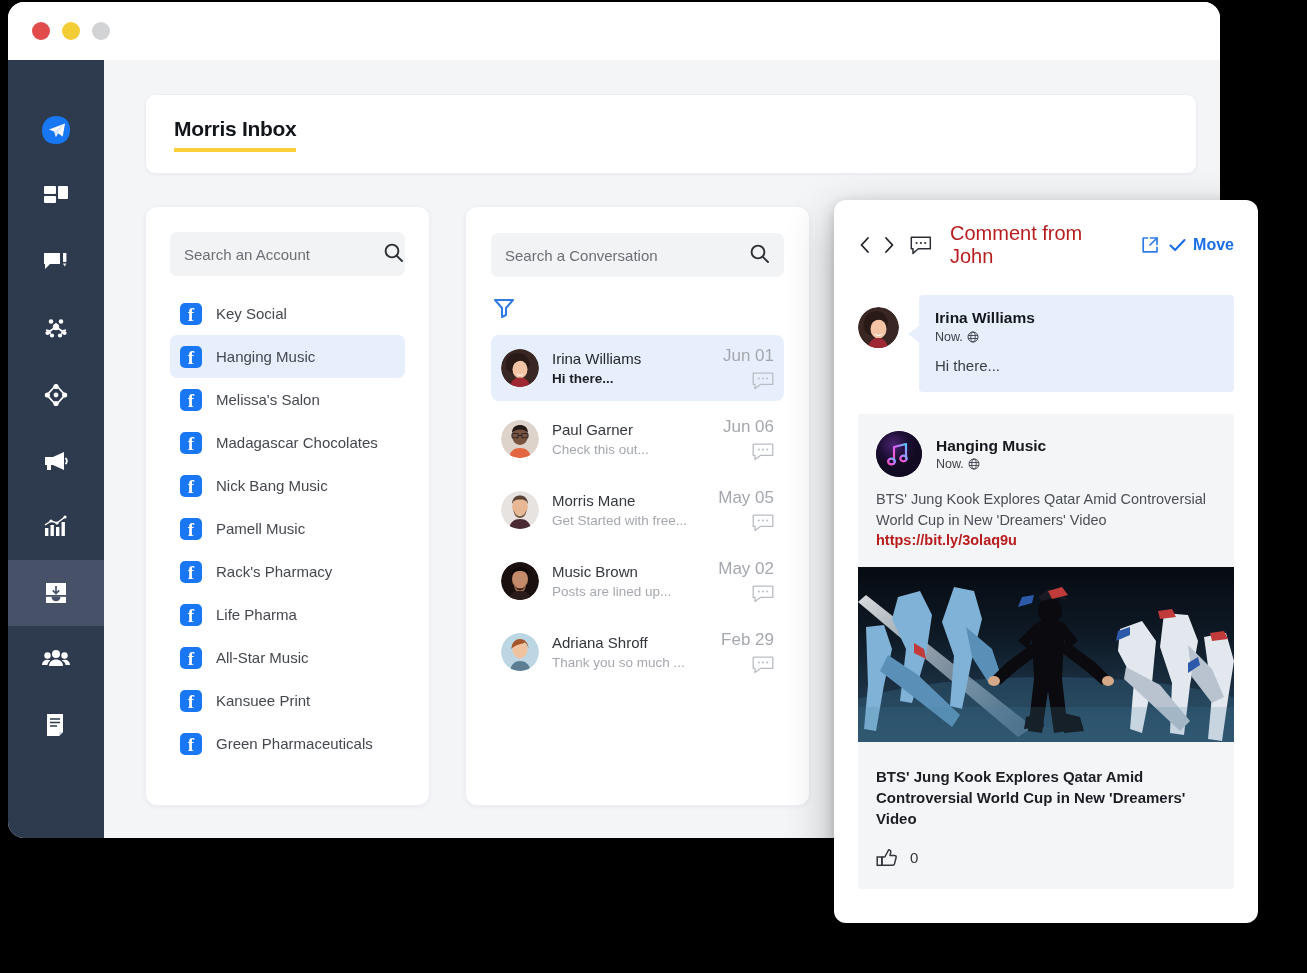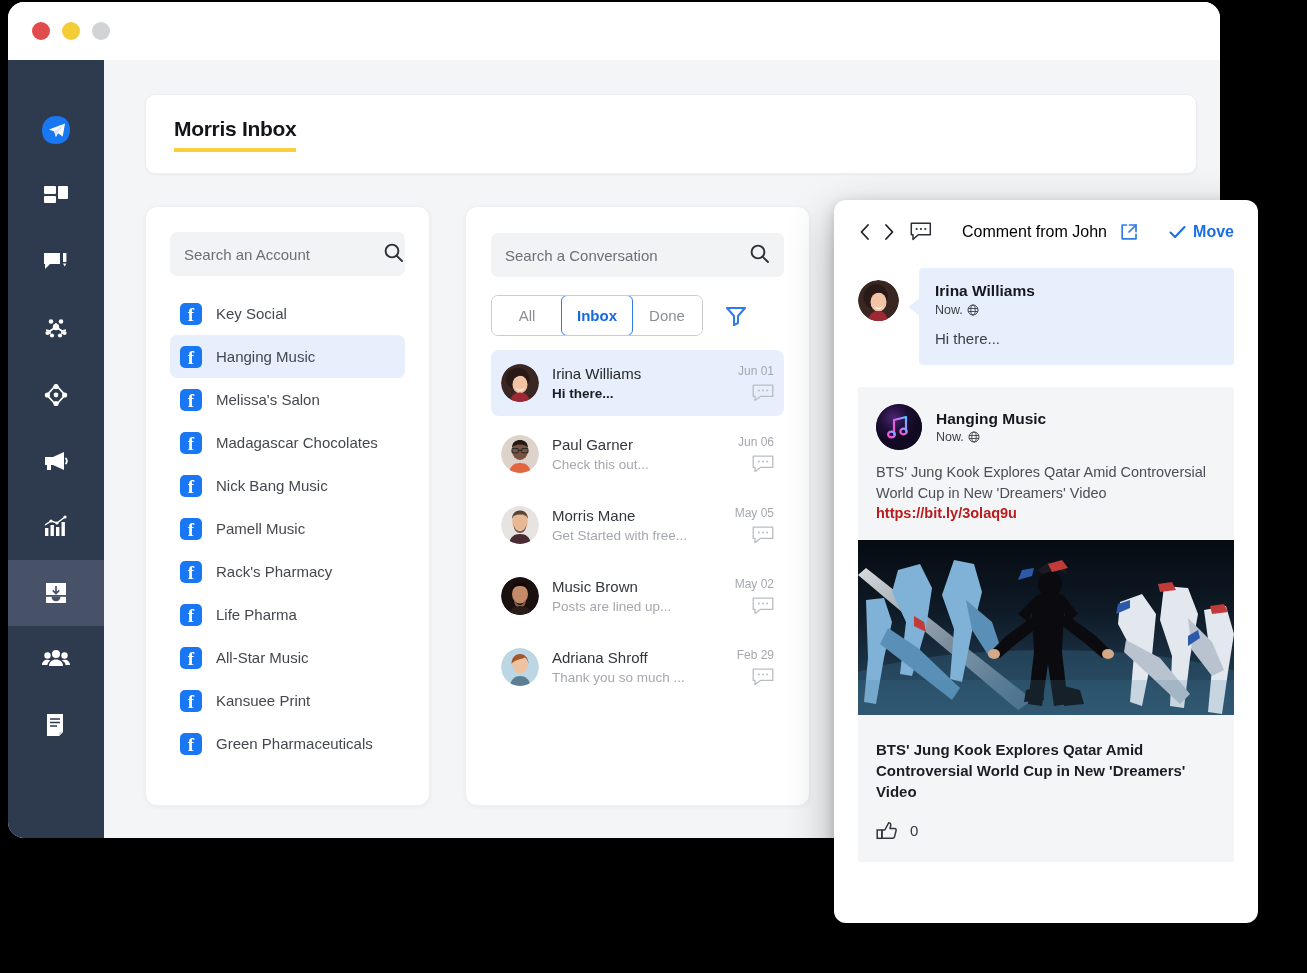--- a/index.html
+++ b/index.html
@@ -135,34 +135,34 @@
     margin-bottom: 5px;
   }
   .convo-row.selected { background: #e8effc; }
   .avatar { width: 38px; height: 38px; border-radius: 50%; flex: 0 0 auto; overflow:hidden; position:relative; }
   .convo-mid { flex: 1; min-width: 0; }
   .convo-name { font-size: 15px; color: #33373d; white-space: nowrap; overflow: hidden; text-overflow: ellipsis; }
   .convo-name.unread { color: #23272c; }
   .convo-snip { font-size: 13.5px; color: #a4a8ae; margin-top: 4px; white-space: nowrap; overflow: hidden; text-overflow: ellipsis; }
   .convo-snip.unread { color: #1b1f24; font-weight: bold; }
   .convo-right { flex: 0 0 auto; text-align: right; align-self: stretch; display:flex; flex-direction:column; justify-content:center; gap:6px; align-items:flex-end; }
-  .convo-date { font-size: 12px; color: #a4a8ae; }
+  .convo-date { font-size: 17px; color: #a4a8ae; }
 
   
   .detail-panel {
     position: absolute; left: 834px; top: 200px;
     width: 424px; height: 723px;
     background: #ffffff; border-radius: 12px;
     box-shadow: 0 18px 48px rgba(0,0,0,0.30), 0 4px 14px rgba(0,0,0,0.18);
     padding: 22px 24px 0 24px;
     overflow: hidden;
   }
   .detail-head { display: flex; align-items: center; gap: 10px; }
   .nav-arrow { cursor: pointer; color: #1d2026; display:flex; }
-  .detail-title { font-size: 16px; color: #000000; margin-left: 20px; }
+  .detail-title { font-size: 20px; color: #b91c1c; margin-left: 8px; }
   .ext-link { cursor: pointer; display:flex; margin-left: 3px; }
   .move-btn {
     margin-left: auto; display: flex; align-items: center; gap: 7px;
     color: #1a6fe8; font-size: 16px; font-weight: bold; cursor: pointer;
   }
 
   .msg-row { display: flex; align-items: flex-start; gap: 0; margin-top: 27px; }
   .msg-avatar { width: 41px; height: 41px; border-radius: 50%; overflow:hidden; flex:0 0 auto; margin-top: 12px; position:relative;}
   .msg-bubble-wrap { position: relative; margin-left: 20px; flex: 1; }
   .msg-tail {
@@ -414,25 +414,20 @@
             <input type="text" placeholder="Search a Conversation" style="">
             <span class="search-ico">
               <svg width="21" height="21" viewBox="0 0 21 21">
                 <circle cx="9" cy="9" r="6.4" fill="none" stroke="#2c3136" stroke-width="1.9"></circle>
                 <path d="M13.8 13.8L19 19" stroke="#2c3136" stroke-width="1.9" stroke-linecap="round"></path>
               </svg>
             </span>
           </div>
 
           <div class="seg-row">
-            <div class="segmented" id="seg-group">
-                <div class="seg">All</div>
-                <div class="seg active">Inbox</div>
-                <div class="seg">Done</div>
-              </div>
             <div class="filter-btn">
               <svg width="26" height="26" viewBox="0 0 26 26">
                 <path d="M4 5h18l-7 8v7l-4 2v-9z" fill="none" stroke="#2f7bea" stroke-width="2" stroke-linejoin="round"></path>
               </svg>
             </div>
           </div>
 
           <div class="convo-list" id="convo-list">
               <div class="convo-row selected">
                 <span class="avatar"><svg width="38" height="38" viewBox="0 0 38 38">

